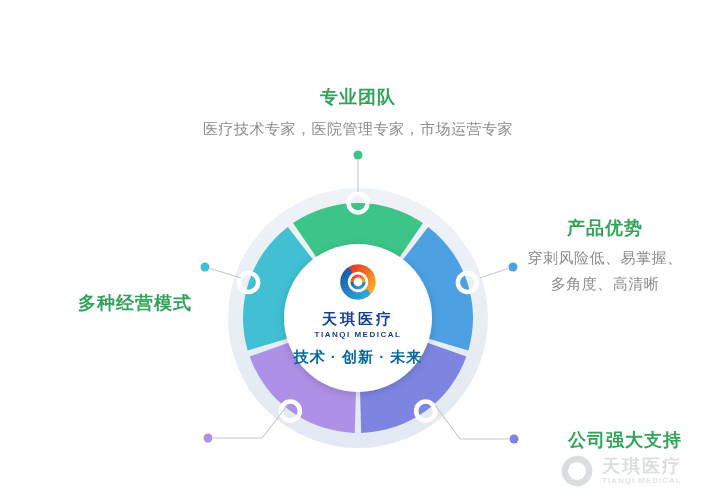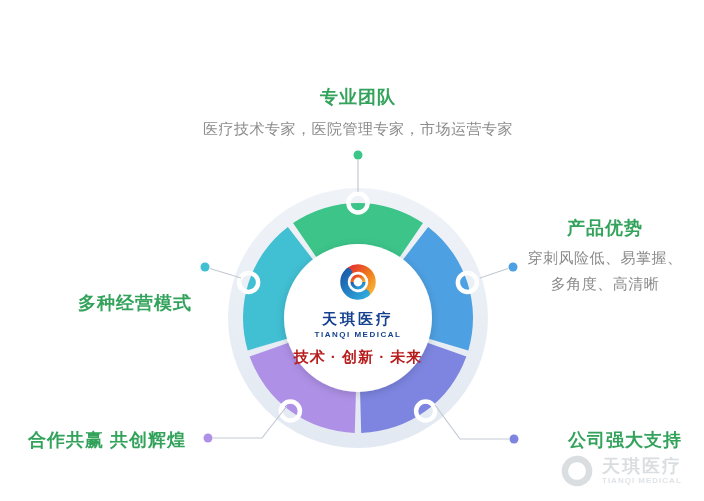--- a/index.html
+++ b/index.html
@@ -27,21 +27,21 @@
     position:absolute;left:288px;top:260px;width:140px;text-align:center;
   }
   .center-badge .swirl{display:inline-block;width:44px;height:44px;}
   .brand-cn{
     color:#15418f;font-size:15px;font-weight:bold;letter-spacing:3px;margin-top:2px;
   }
   .brand-en{
     color:#15418f;font-size:8px;font-weight:bold;letter-spacing:1.5px;margin-top:1px;
   }
   .slogan{
-    color:#b91c1c;font-size:15px;font-weight:bold;letter-spacing:1px;margin-top:9px;
+    color:#0369a1;font-size:15px;font-weight:bold;letter-spacing:1px;margin-top:9px;
     white-space:nowrap;
   }
   .watermark{
     position:absolute;left:558px;top:452px;display:flex;align-items:center;gap:6px;
     opacity:0.9;
   }
   .watermark .wm-swirl{display:inline-block;width:38px;height:38px;}
   .wm-cn{color:#d8dbde;font-size:18px;font-weight:bold;letter-spacing:2px;line-height:19px;}
   .wm-en{color:#dde0e3;font-size:8px;font-weight:bold;letter-spacing:1px;line-height:10px;}
 </style>
@@ -94,23 +94,20 @@
 
   <div class="label-block top-block">
     <h2 class="sec-title">专业团队</h2>
     <p class="sec-sub">医疗技术专家，医院管理专家，市场运营专家</p>
   </div>
 
   <div class="label-block left-block">
     <h2 class="sec-title">多种经营模式</h2>
   </div>
 
-  <div class="label-block bl-block">
-    <h2 class="sec-title">合作共赢 共创辉煌</h2>
-  </div>
 
   <div class="label-block br-block">
     <h2 class="sec-title">公司强大支持</h2>
   </div>
 
   <div class="center-badge">
     <span class="swirl">
       <svg width="44" height="44" viewBox="0 0 44 44">
         <defs>
           <linearGradient id="gOr" x1="0" y1="0" x2="1" y2="1">

